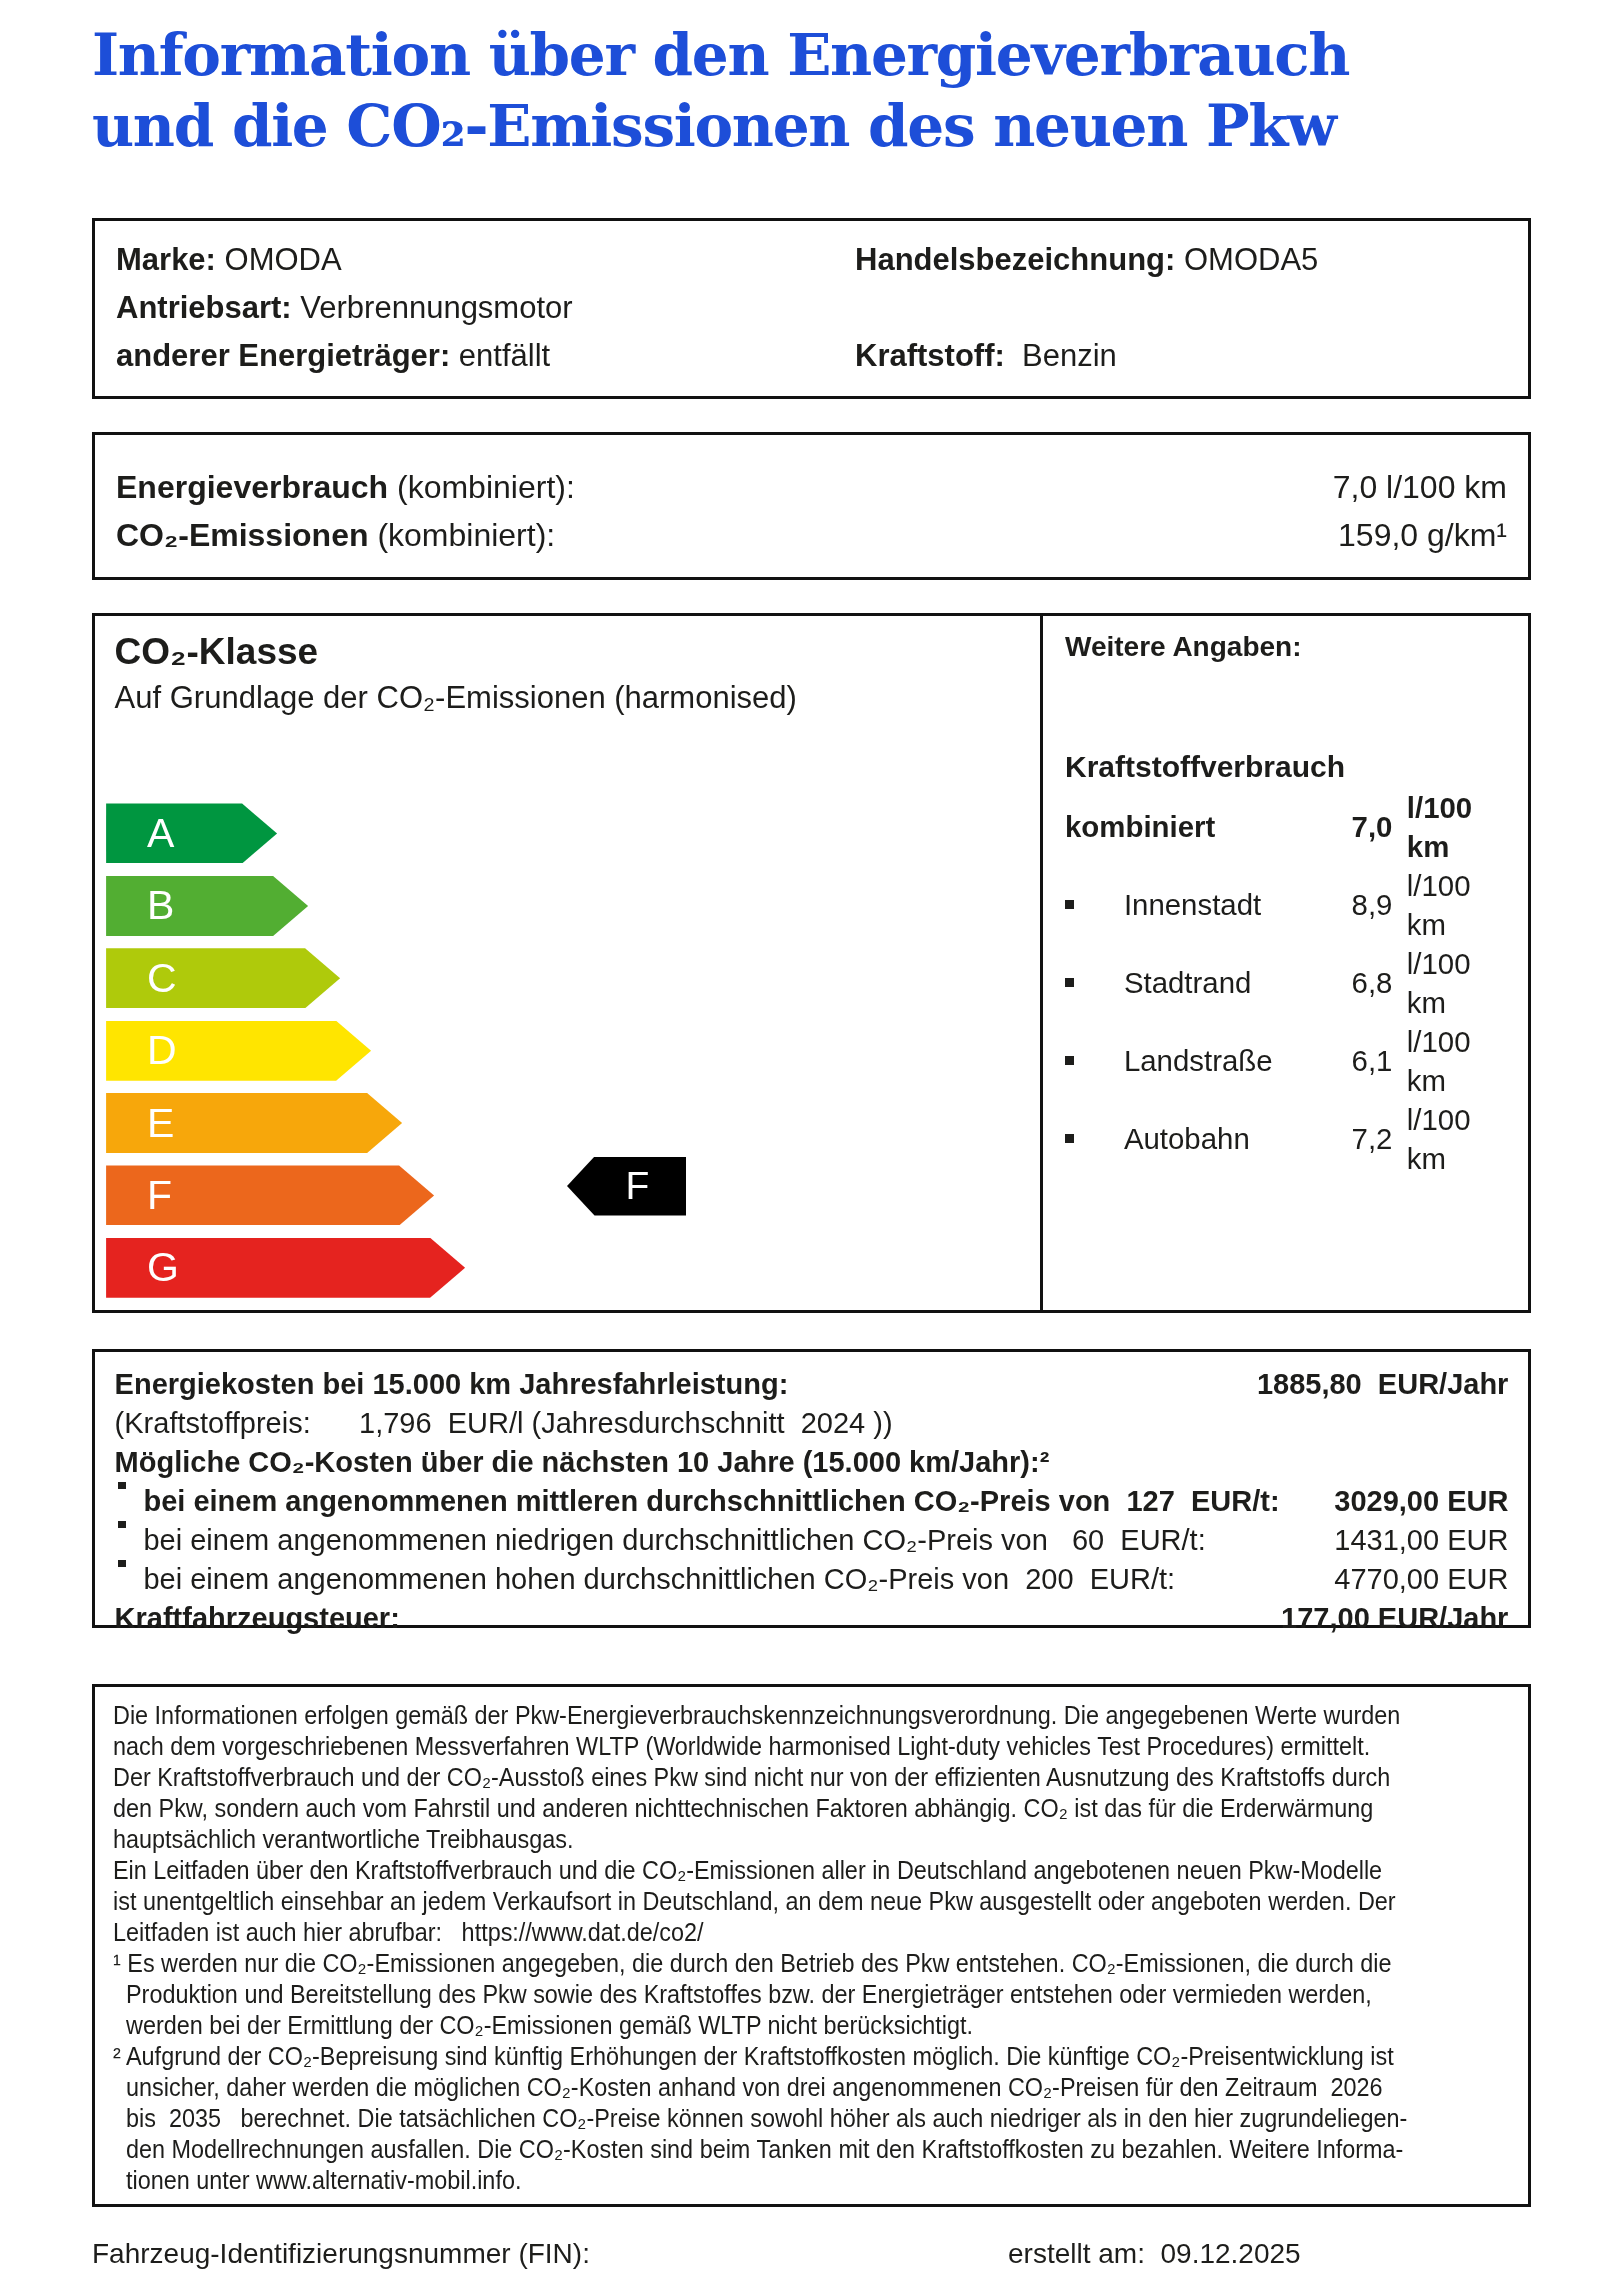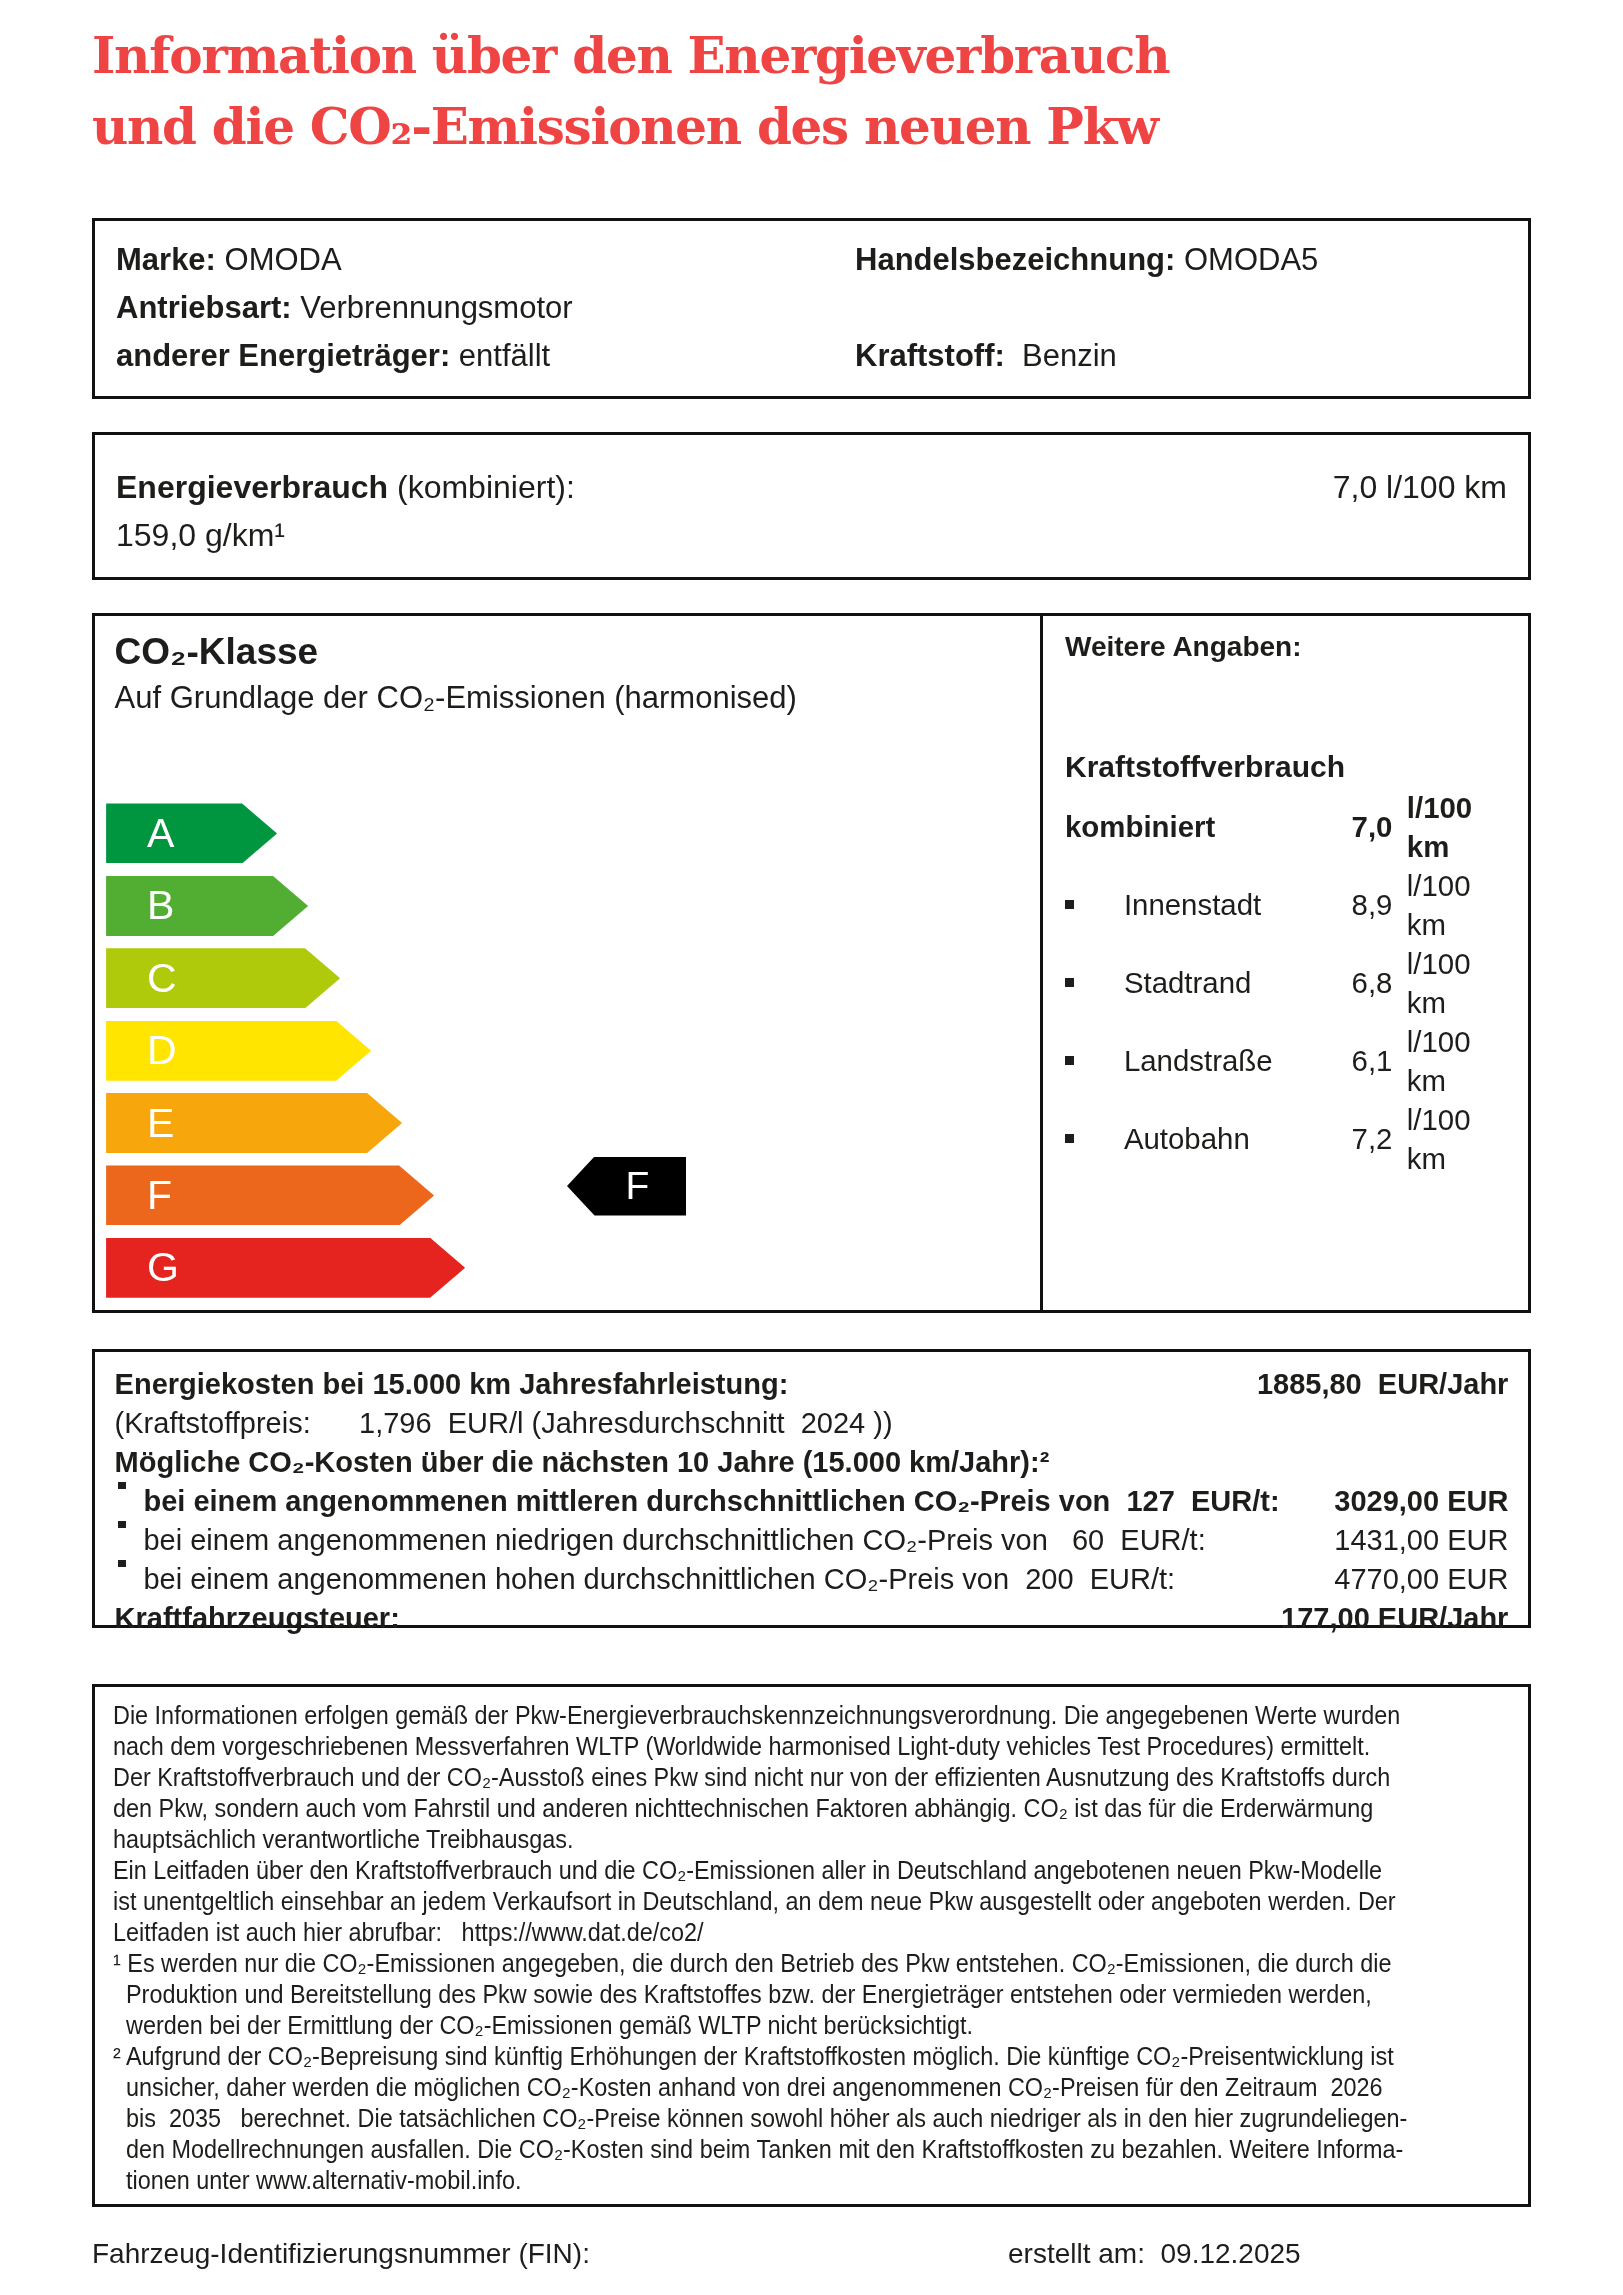--- a/index.html
+++ b/index.html
@@ -5,22 +5,22 @@
   * { margin:0; padding:0; box-sizing:border-box; }
   html,body { background:#ffffff; }
   .page {
     position:relative; width:1623px; height:2295px; background:#fff;
     color:#1d1d1b; font-family:"Liberation Sans","DejaVu Sans",sans-serif;
     overflow:hidden;
   }
   .title {
     margin:19.6px 92px 0 92px;
     font-family:"DejaVu Serif","Liberation Serif",serif;
-    font-weight:bold; font-size:50px; line-height:71px; letter-spacing:-1.3px;
-    color:#ef4444;
+    font-weight:bold; font-size:58px; line-height:71px; letter-spacing:-1.3px;
+    color:#1d4ed8;
   }
   .box { margin:0 92px; border:3.9px solid #111; }
   
   .box1 { margin-top:56px; height:181px; padding:15.7px 21px; font-size:31px; }
   .b1-grid { display:grid; grid-template-columns:739px 1fr; }
   .b1-cell { line-height:48px; white-space:pre; }
   .lbl { font-weight:bold; }
   
   .box2 { margin-top:33px; height:148px; padding:28px 21px; font-size:32px; }
   .b2-row { display:flex; justify-content:space-between; line-height:48px; white-space:pre; }
@@ -88,20 +88,21 @@
       <div class="b1-cell"><span class="lbl">Kraftstoff:</span>  <span>Benzin</span></div>
     </div>
   </div>
 
   <div class="box box2">
     <div class="b2-row">
       <span><span class="lbl">Energieverbrauch</span><span> (kombiniert):</span></span>
       <span>7,0 l/100 km</span>
     </div>
     <div class="b2-row">
+      <span><span class="lbl">CO₂-Emissionen</span><span> (kombiniert):</span></span>
       <span>159,0 g/km¹</span>
     </div>
   </div>
 
   <div class="box box3">
     <div class="box3-left">
       <div class="co2-heading">CO₂-Klasse</div>
       <div class="co2-sub">Auf Grundlage der CO₂-Emissionen (harmonised)</div>
       <div class="arrows">
         <div class="arrow aw0" style="background: rgb(0, 150, 64);">

